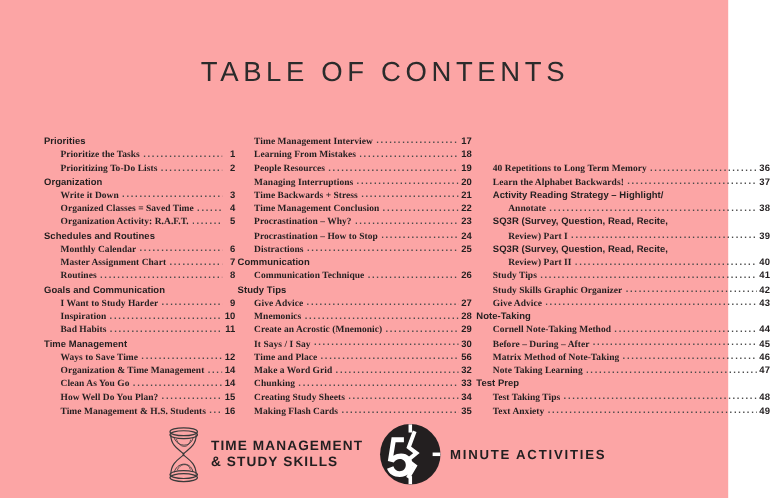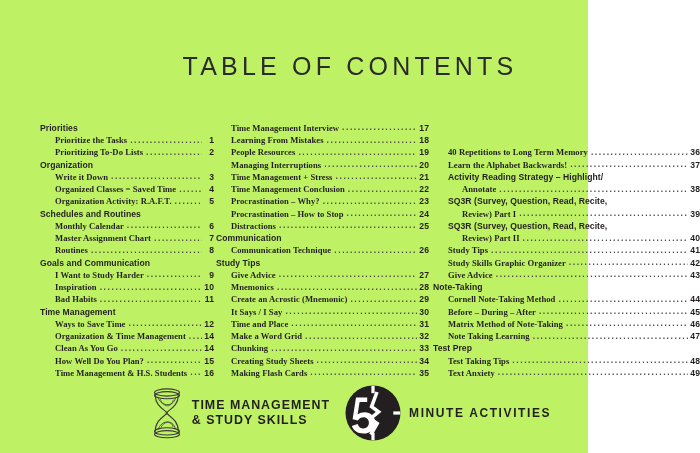--- a/index.html
+++ b/index.html
@@ -10,24 +10,24 @@
   body {
     width: 700px;
     height: 453px;
     font-family: "Liberation Sans", "DejaVu Sans", sans-serif;
     color: #231f20;
     overflow: hidden;
     position: relative;
   }
 
   .page {
-    width: 588px;
+    width: 662px;
     height: 453px;
     position: relative;
-    background: #bef264;
+    background: #fca5a5;
     box-sizing: border-box;
   }
 
   
   .toc-title {
     position: absolute;
     top: 52px;
     left: 0;
     width: 700px;
     text-align: center;
@@ -268,21 +268,21 @@
           <span class="label">People Resources</span>
           <span class="leader">................................................................................</span>
           <span class="pnum">19</span>
         </div>
         <div class="entry">
           <span class="label">Managing Interruptions</span>
           <span class="leader">................................................................................</span>
           <span class="pnum">20</span>
         </div>
         <div class="entry">
-          <span class="label">Time Management + Stress</span>
+          <span class="label">Time Backwards + Stress</span>
           <span class="leader">................................................................................</span>
           <span class="pnum">21</span>
         </div>
         <div class="entry">
           <span class="label">Time Management Conclusion</span>
           <span class="leader">................................................................................</span>
           <span class="pnum">22</span>
         </div>
         <div class="entry">
           <span class="label">Procrastination – Why?</span>
@@ -322,21 +322,21 @@
           <span class="pnum">29</span>
         </div>
         <div class="entry">
           <span class="label">It Says / I Say</span>
           <span class="leader">................................................................................</span>
           <span class="pnum">30</span>
         </div>
         <div class="entry">
           <span class="label">Time and Place</span>
           <span class="leader">................................................................................</span>
-          <span class="pnum">31</span>
+          <span class="pnum">56</span>
         </div>
         <div class="entry">
           <span class="label">Make a Word Grid</span>
           <span class="leader">................................................................................</span>
           <span class="pnum">32</span>
         </div>
         <div class="entry">
           <span class="label">Chunking</span>
           <span class="leader">................................................................................</span>
           <span class="pnum">33</span>

